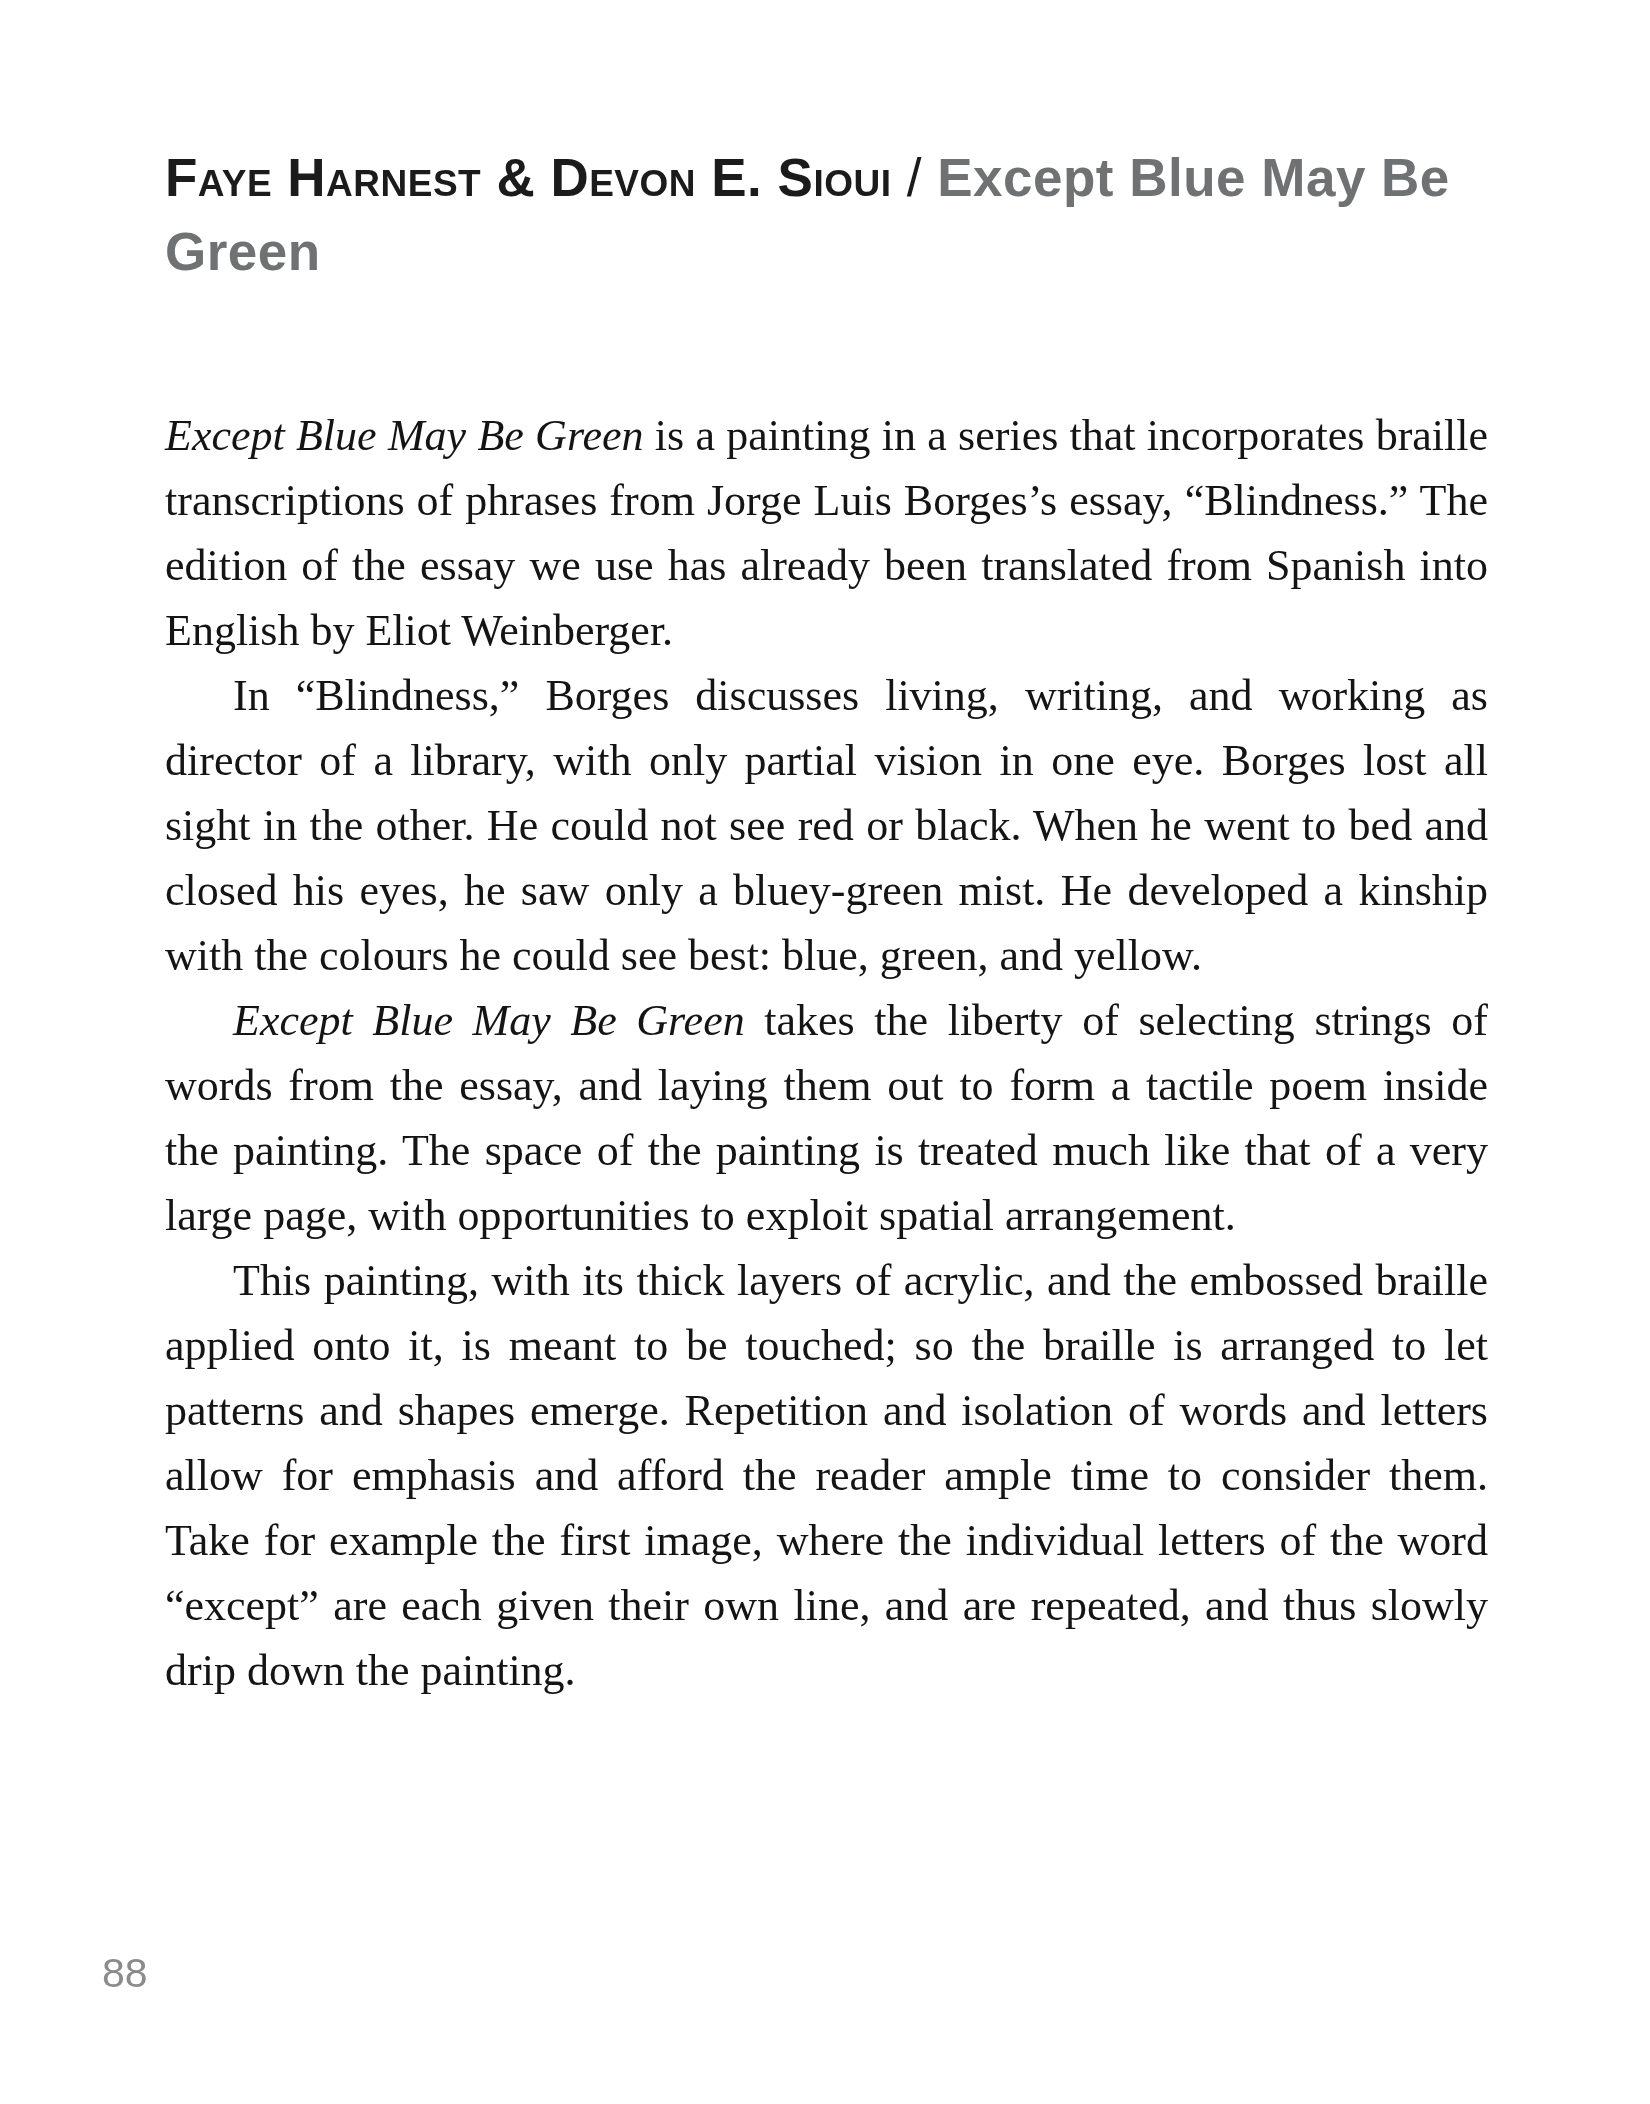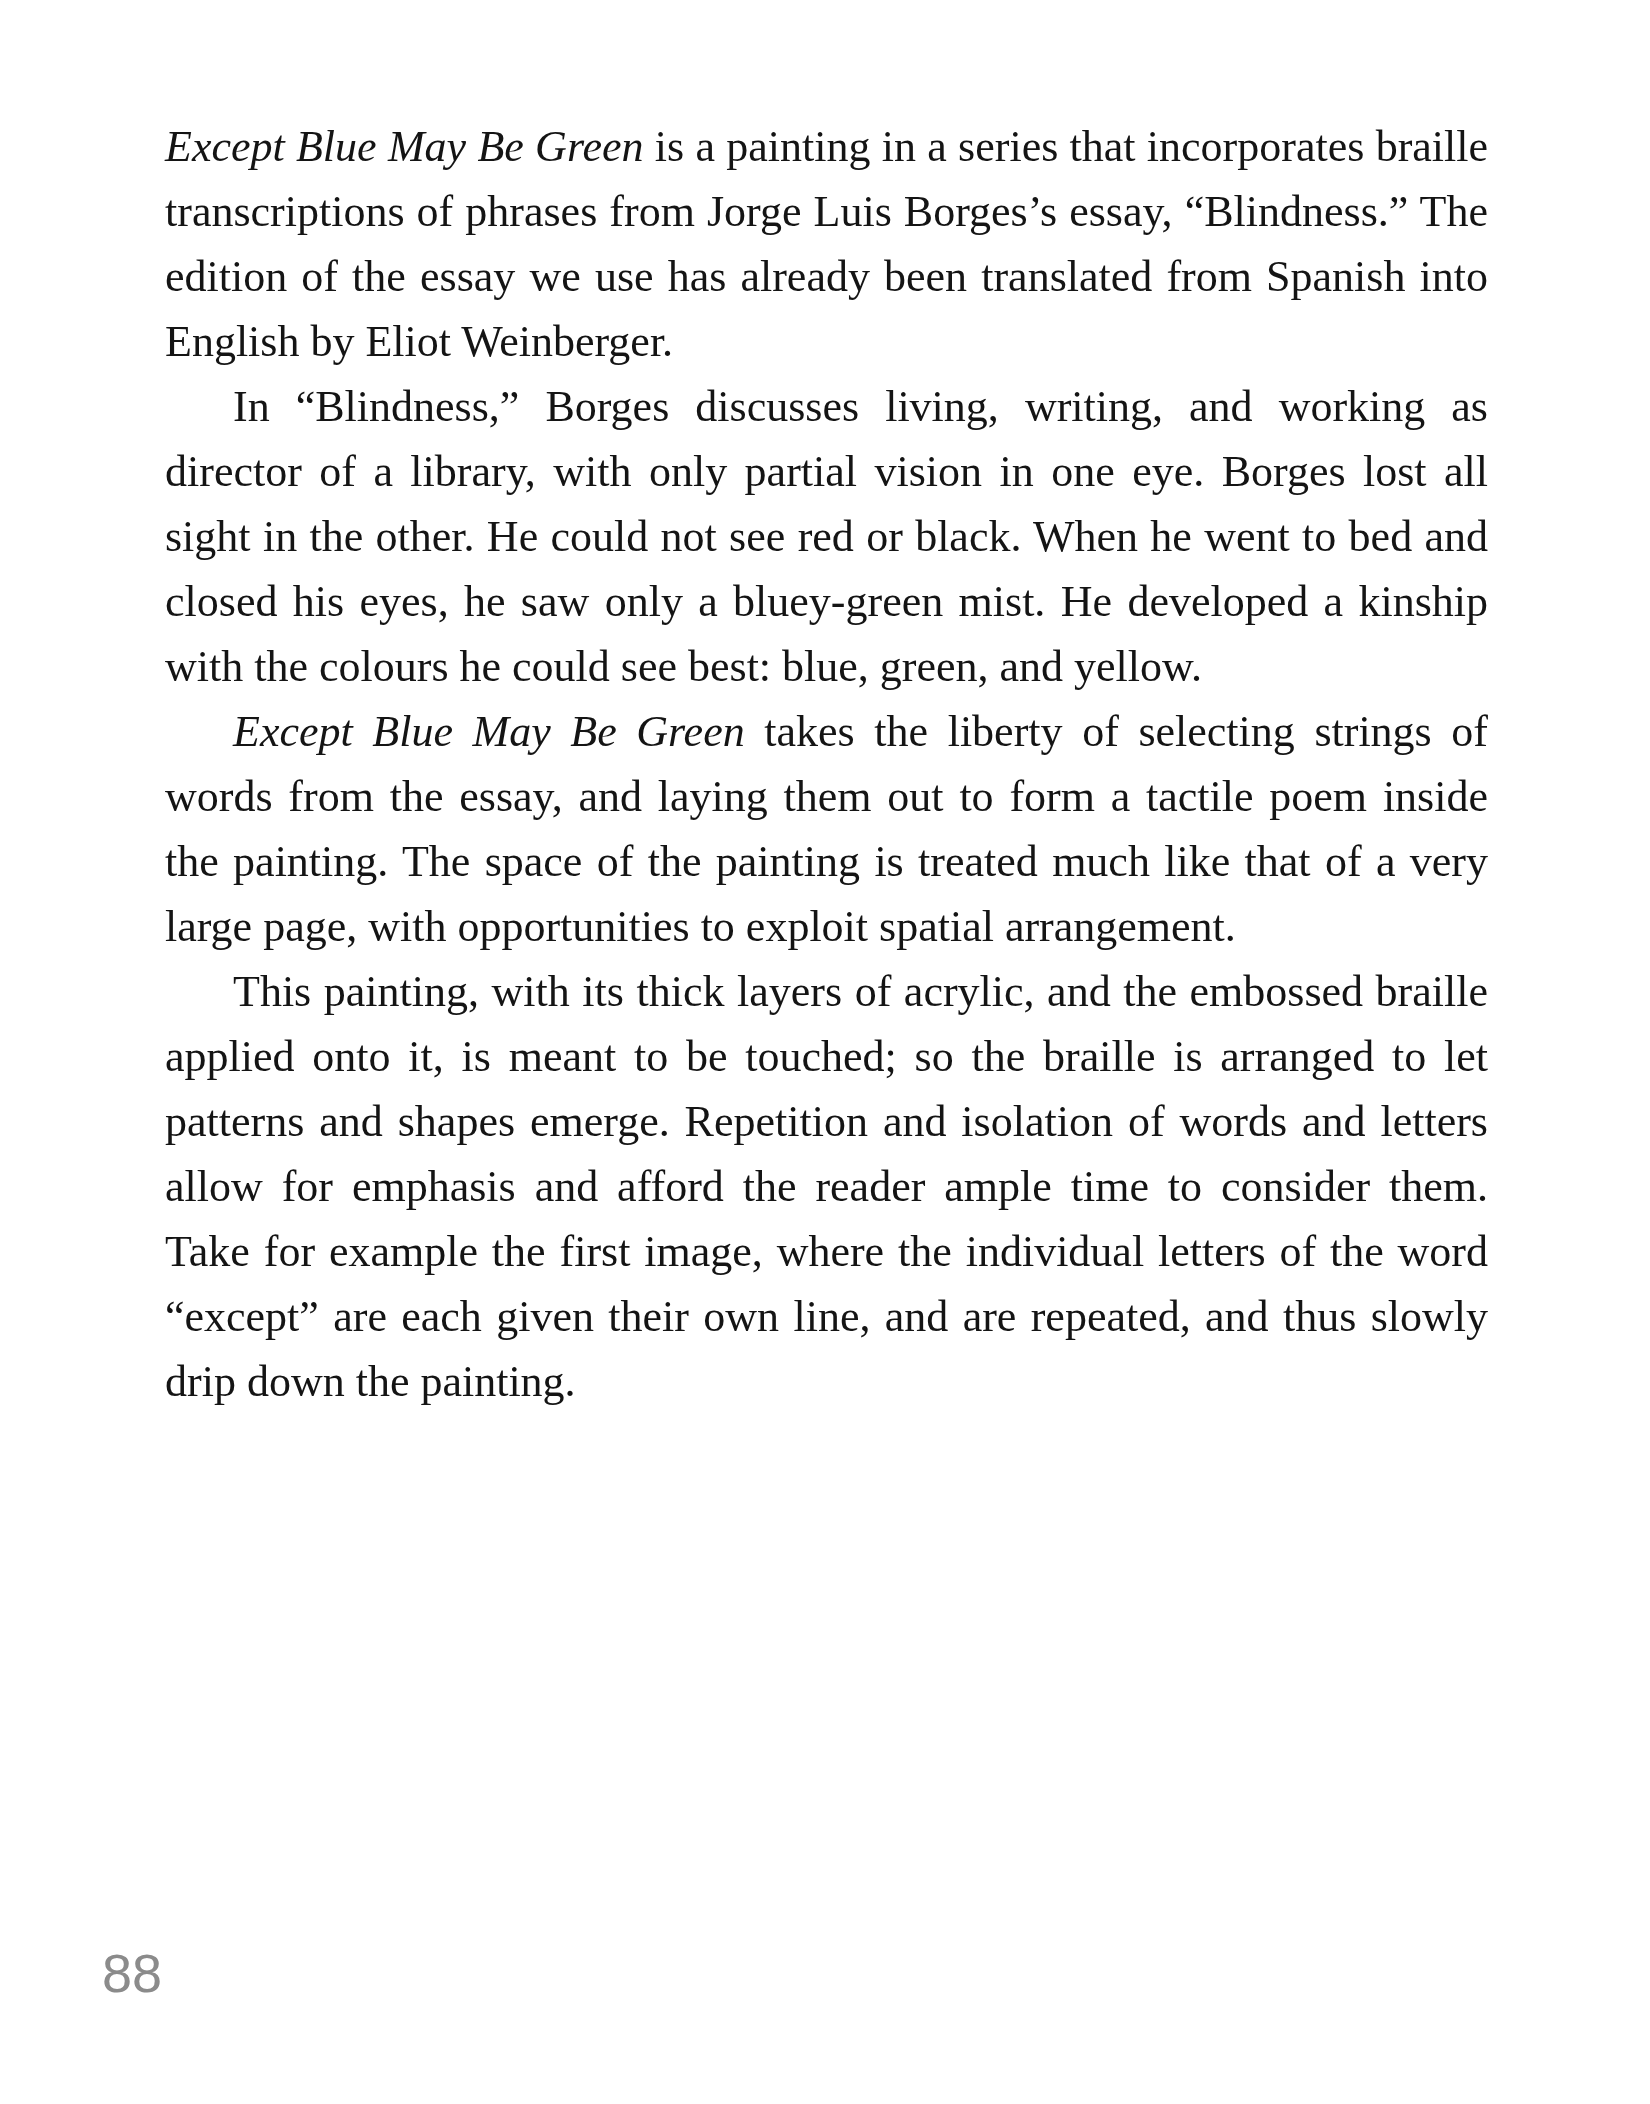--- a/index.html
+++ b/index.html
@@ -57,31 +57,34 @@
   .body-copy p.indent{
     text-indent:68px;
   }
   .body-copy em{
     font-style:italic;
   }
   .page-number{
     position:absolute;
     left:102px;top:1953px;
     font-family:"Liberation Sans",sans-serif;
-    font-size:54px;
+    font-size:41px;
     line-height:41px;
     font-weight:400;
     color:var(--page-number);
   }
 </style>
 </head>
 <body>
 
 <div class="sheet">
   <div class="text-col">
+    <h1 class="article-heading">
+      <span class="heading-authors">Faye Harnest &amp; Devon E. Sioui</span><span class="heading-sep"> / </span><span class="heading-title">Except Blue May Be Green</span>
+    </h1>
     <div class="body-copy">
         <p><em>Except Blue May Be Green</em> is a painting in a series that incorporates braille transcriptions of phrases from Jorge Luis Borges’s essay, “Blindness.” The edition of the essay we use has already been translated from Spanish into English by Eliot Weinberger.</p>
         <p class="indent">In “Blindness,” Borges discusses living, writing, and working as director of a library, with only partial vision in one eye. Borges lost all sight in the other. He could not see red or black. When he went to bed and closed his eyes, he saw only a bluey-green mist. He developed a kinship with the colours he could see best: blue, green, and yellow.</p>
         <p class="indent"><em>Except Blue May Be Green</em> takes the liberty of selecting strings of words from the essay, and laying them out to form a tactile poem inside the painting. The space of the painting is treated much like that of a very large page, with opportunities to exploit spatial arrangement.</p>
         <p class="indent">This painting, with its thick layers of acrylic, and the embossed braille applied onto it, is meant to be touched; so the braille is arranged to let patterns and shapes emerge. Repetition and isolation of words and letters allow for emphasis and afford the reader ample time to consider them. Take for example the first image, where the individual letters of the word “except” are each given their own line, and are repeated, and thus slowly drip down the painting.</p>
       </div>
   </div>
   <div class="page-number">88</div>
 </div>
 

